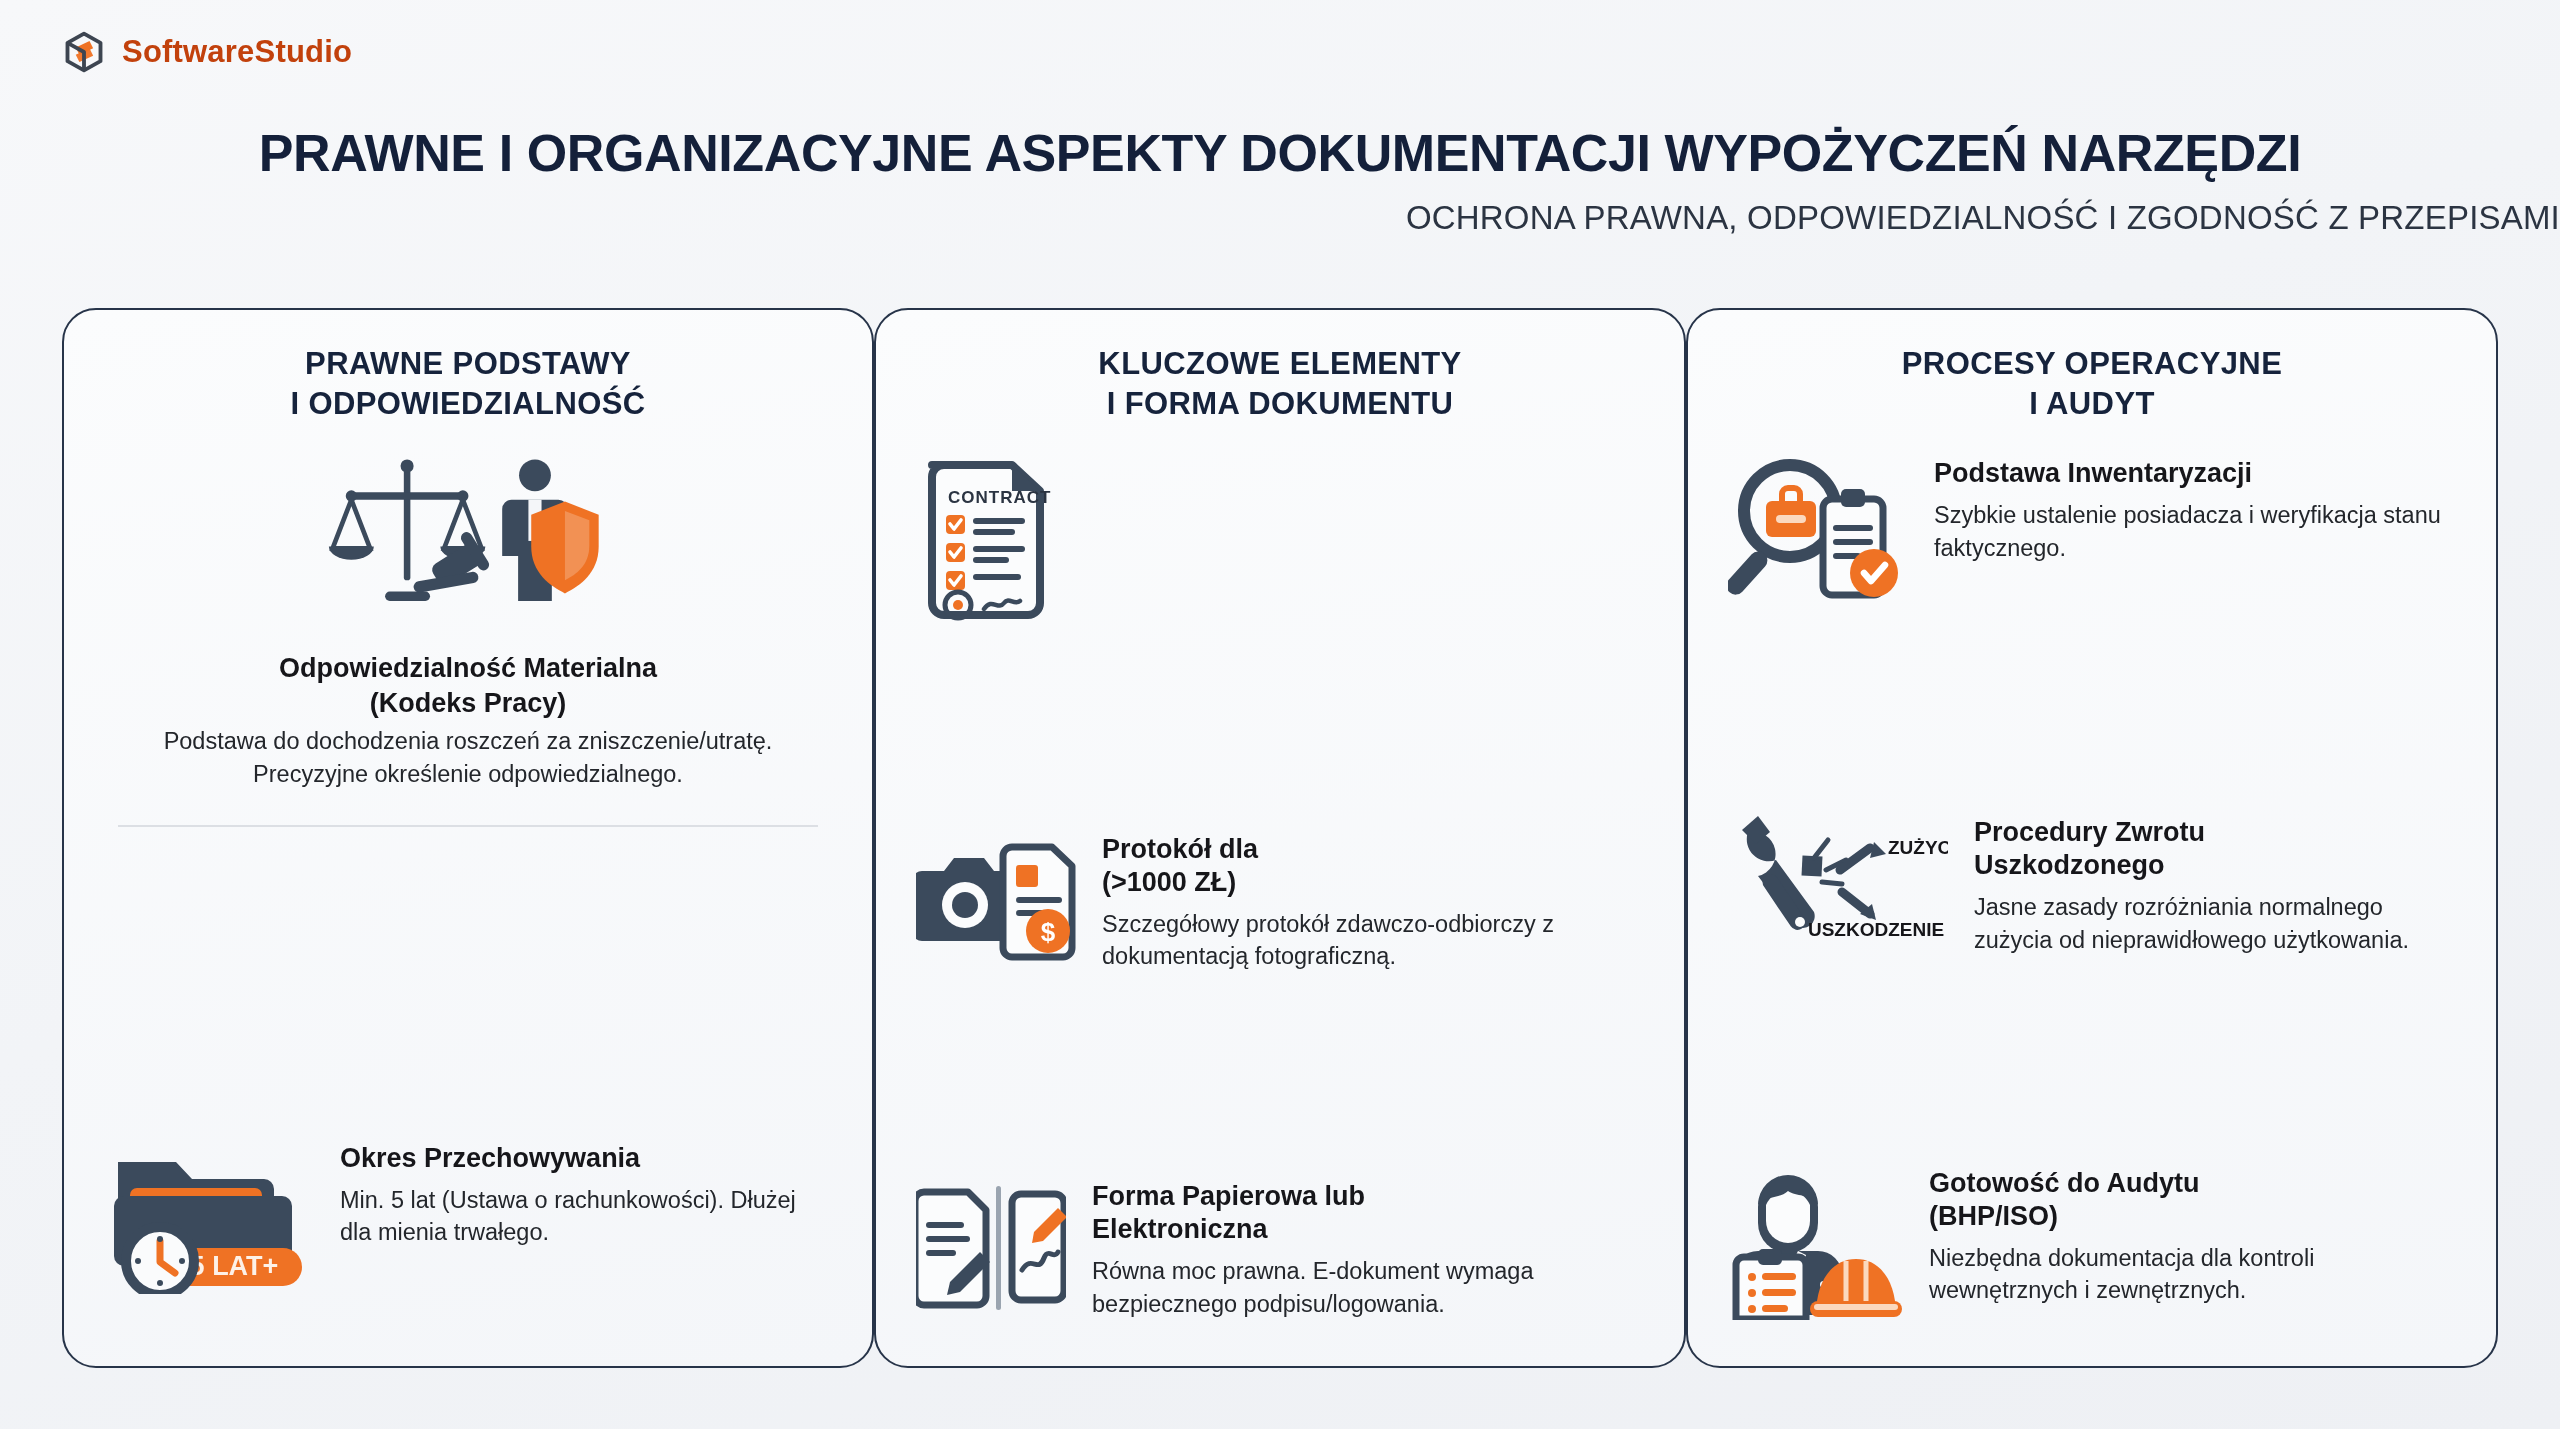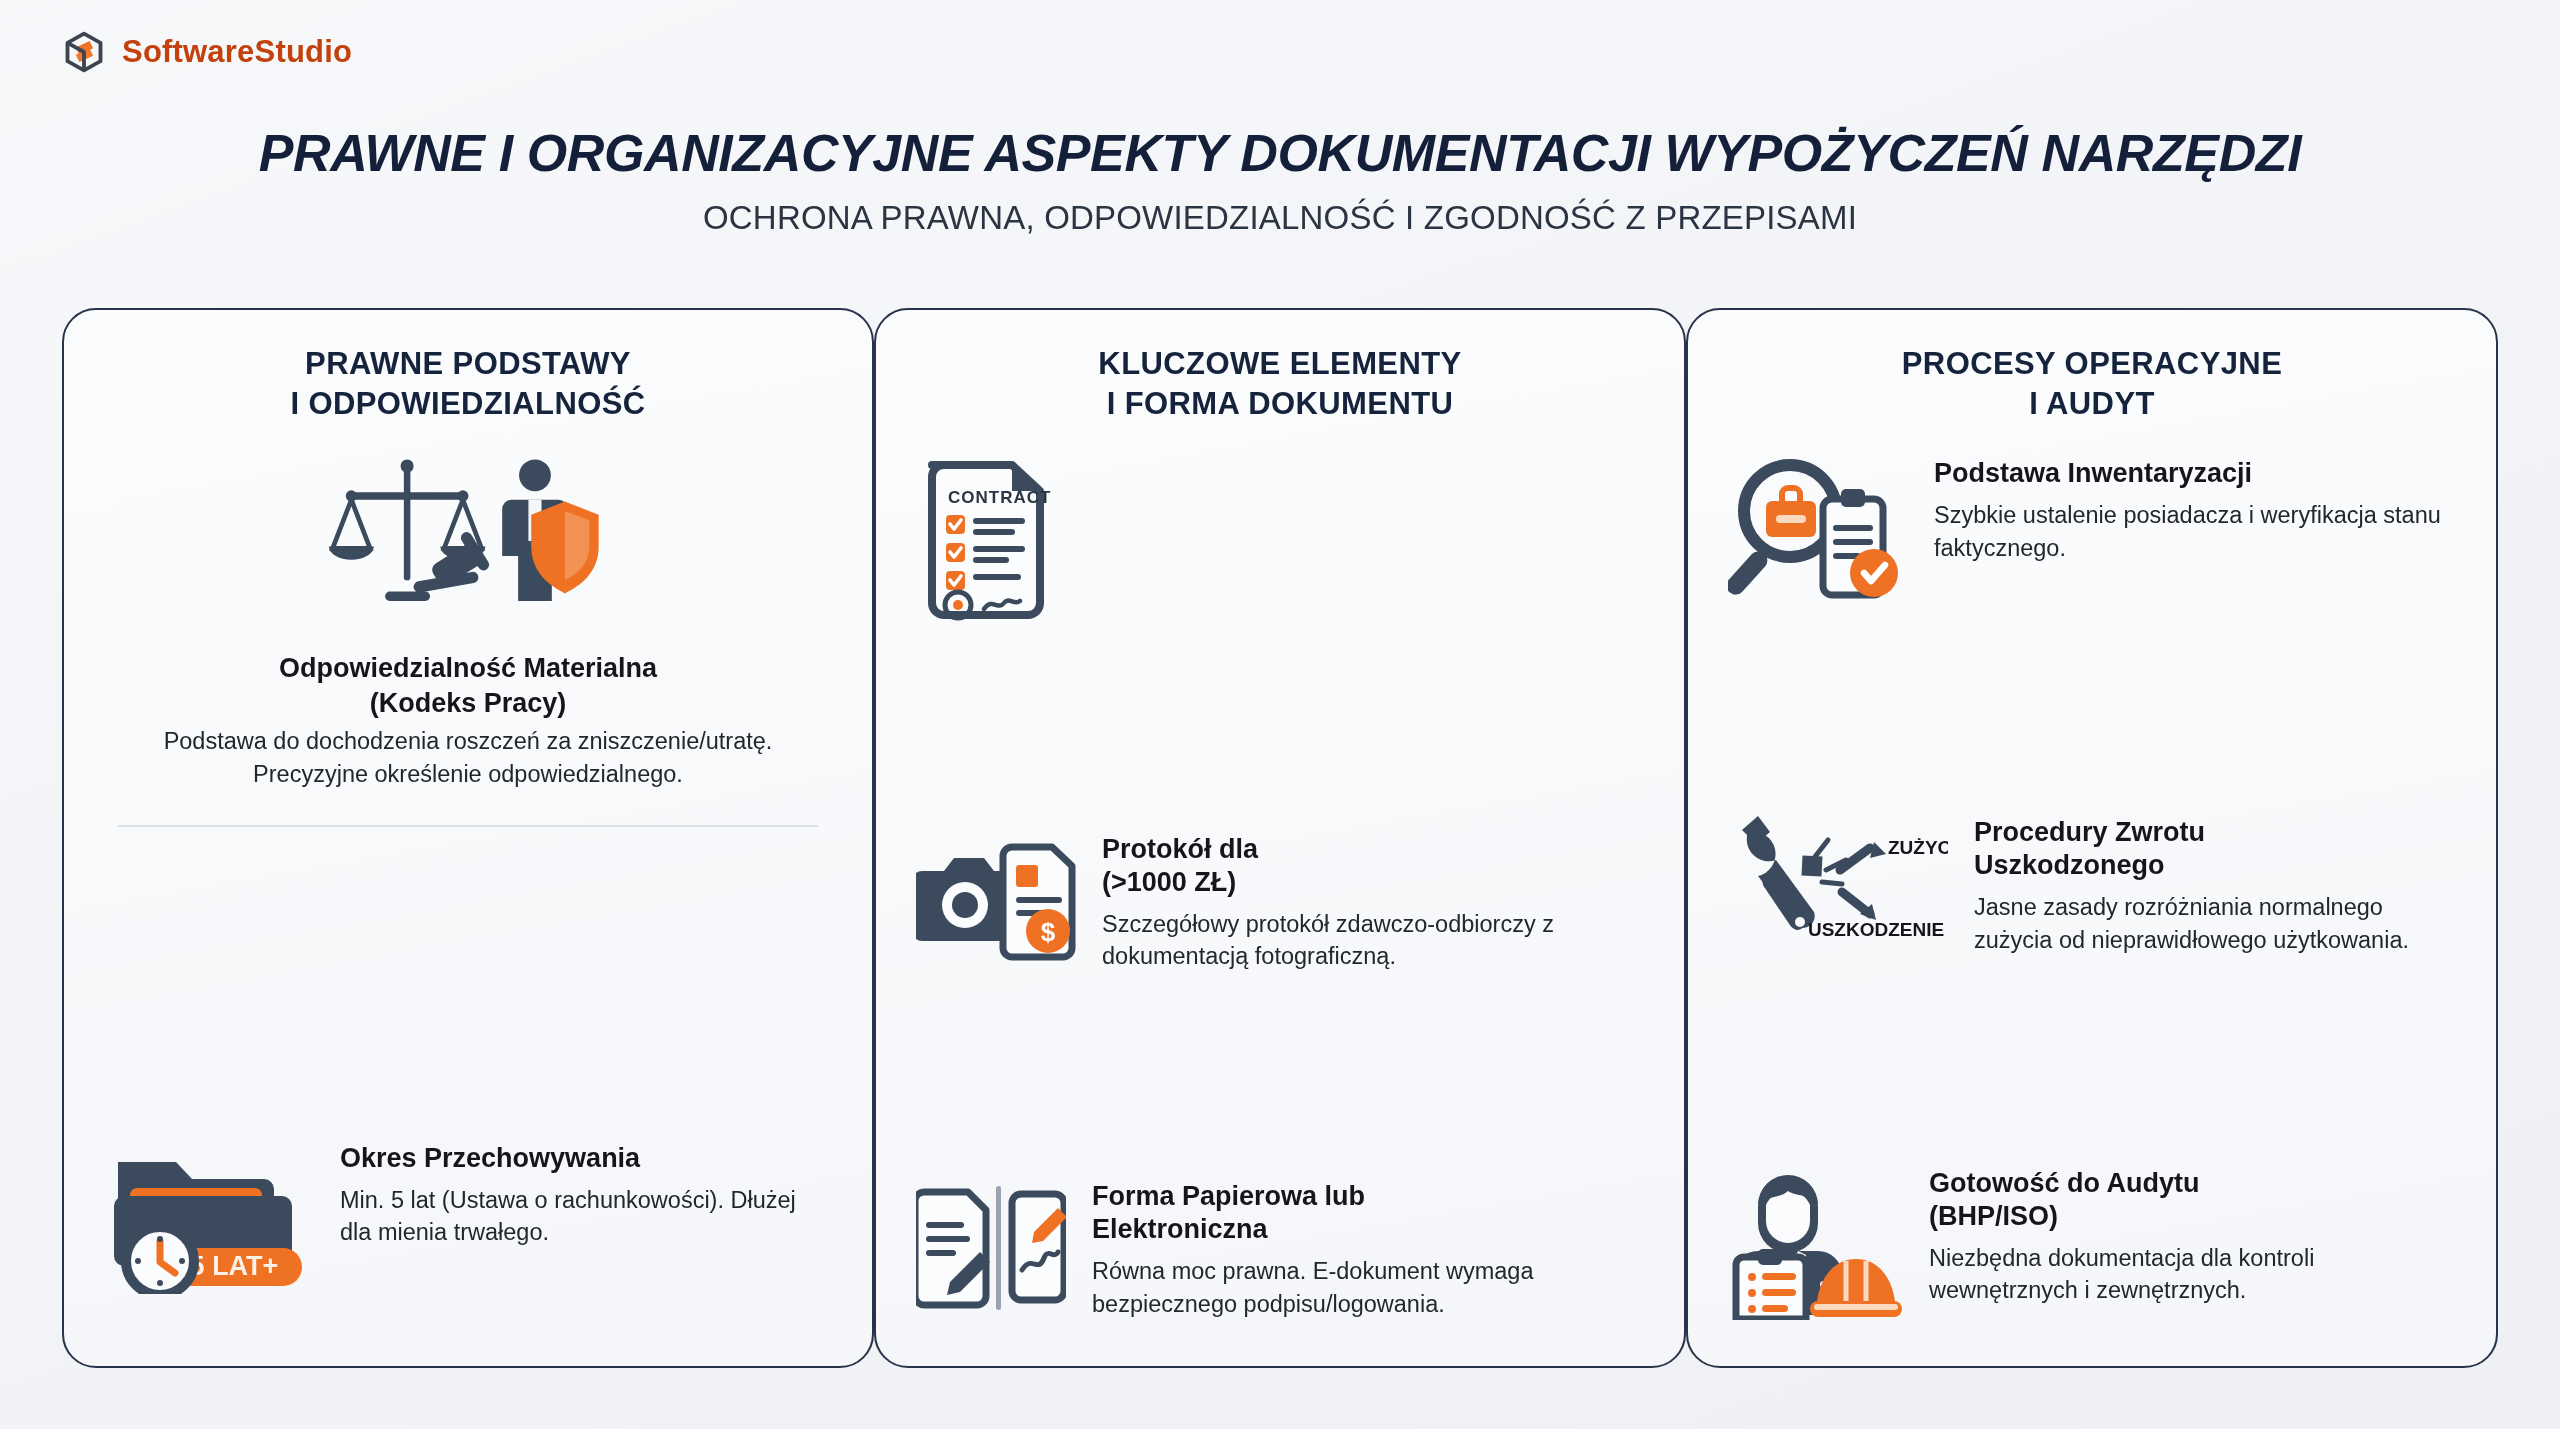--- a/index.html
+++ b/index.html
@@ -42,29 +42,29 @@
     width: 100%;
     text-align: center;
   }
   .main-title {
     font-size: 52px;
     font-weight: 700;
     letter-spacing: -0.4px;
     color: #14203a;
     line-height: 1.05;
     white-space: nowrap;
-    font-style: italic;
   }
   .sub-title {
     margin-top: 18px;
     font-size: 33px;
     font-weight: 400;
     color: #2b3442;
     letter-spacing: .2px;
     white-space: nowrap;
+    text-align: right;
   }
 
   
   .columns {
     position: absolute;
     top: 308px;
     left: 62px;
     right: 62px;
     height: 1060px;
     display: flex;

